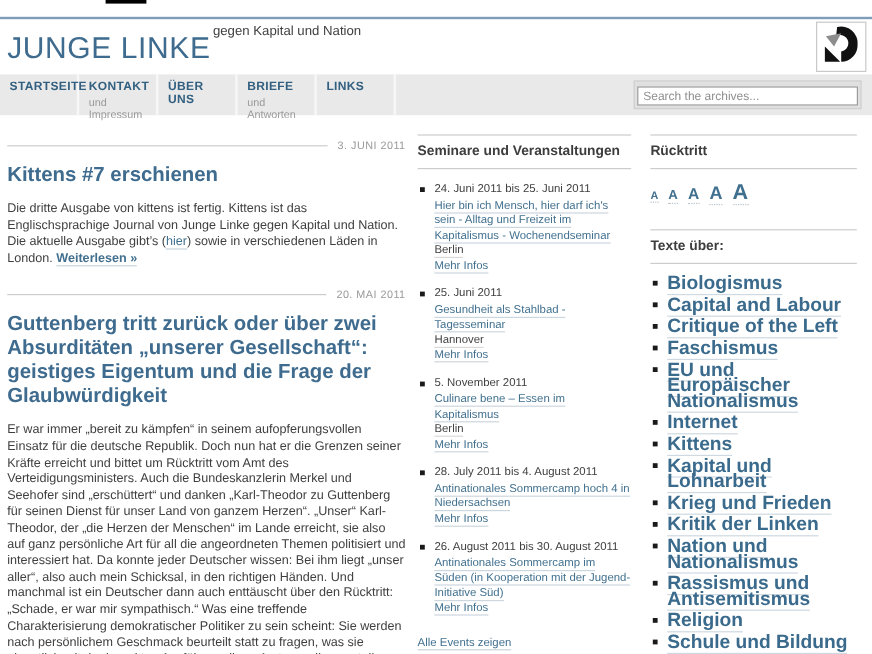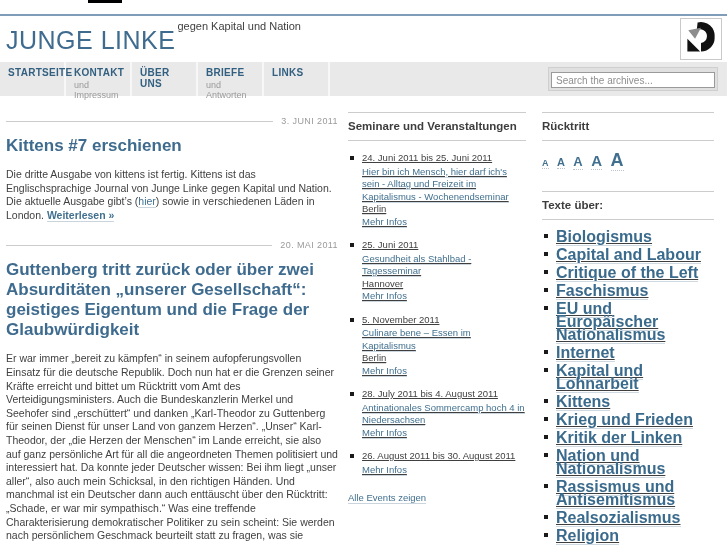--- a/index.html
+++ b/index.html
@@ -18,21 +18,21 @@
 
   .logo-box { position: absolute; right: 5px; top: 18px; width: 42px; height: 42px;
     border: 1px solid #c9c9c9; background: #fff; display: flex; align-items: center; justify-content: center; }
 
   .nav { position: absolute; left: 0; top: 62px; width: 727px; height: 34px; background: #e9e9e9; display: flex; }
   .nav-item { width: 66px; padding: 5px 4px 0 8px; border-right: 2px solid #f7f7f7; }
   .nav-label { font-size: 10px; font-weight: bold; color: #336080; letter-spacing: .3px; }
   .nav-sub { font-size: 9px; color: #9a9a9a; margin-top: 2px; }
   .nav-spacer { flex: 1; }
   .search-wrap { align-self: center; margin-right: 9px; padding: 2px; background: #e0e0e0; border: 1px solid #cfcfcf; }
-  .search-input { width: 164px; height: 16px; border: 1px solid #9a9a9a; font-size: 10px; padding: 0 4px;
+  .search-input { width: 184px; height: 16px; border: 1px solid #9a9a9a; font-size: 10px; padding: 0 4px;
     font-family: "Liberation Sans", sans-serif; color: #444; }
   .search-input::placeholder { color: #8f8f8f; }
 
   .columns { position: absolute; left: 6px; top: 112px; width: 714px; display: flex; align-items: flex-start; }
   .main-col { width: 332px; }
   .events-col { width: 178px; margin-left: 10px; }
   .sidebar-col { width: 172px; margin-left: 16px; }
 
   .date-row { display: flex; align-items: center; margin: 4px 0 10px; }
   .date-row .rule { flex: 1; height: 1px; background: #ccc; margin-right: 8px; }
@@ -40,21 +40,21 @@
   .post-title { font-size: 17px; line-height: 20px; font-weight: bold; color: #3e6b8e; margin: 4px 0 12px; }
   .post-body { font-size: 10.5px; line-height: 13.6px; color: #3f3f3f; margin-bottom: 18px; }
   a.lnk { color: #41708f; text-decoration: none; border-bottom: 1px solid #c9d4dd; }
   a.lnk.strong { font-weight: bold; }
 
   .col-heading { border-top: 1px solid #ccc; border-bottom: 1px solid #ccc; padding: 7px 0 8px;
     font-size: 11.5px; font-weight: bold; color: #3d3d3d; }
   .heading-gap { margin-top: 10px; }
 
   ul.plain { list-style: none; margin: 11px 0 0; padding: 0; }
-  .bullet-item { position: relative; padding-left: 14px; margin-bottom: 11px; text-decoration: underline; }
+  .bullet-item { position: relative; padding-left: 14px; margin-bottom: 11px; }
   .bullet-item::before { content: ""; position: absolute; left: 2px; top: 4px; width: 4px; height: 4px; background: #1a1a1a; }
 
   .events-col .bullet-item { font-size: 9.5px; line-height: 12.5px; color: #3f3f3f; }
   .event-date { margin-bottom: 1px; }
   .event-line a { color: #41708f; text-decoration: none; border-bottom: 1px solid #ccd6de; }
   .event-loc { border-bottom: 0; }
   .event-loc span { border-bottom: 1px solid #d9d9d9; }
   .events-footer { font-size: 9.5px; margin-top: 16px; }
 
   .size-row { padding: 9px 0 10px; }
@@ -156,20 +156,21 @@
           <div class="event-loc"><span>Berlin</span></div>
           <div class="event-line"><a href="#">Mehr Infos</a></div>
         </li>
         <li class="bullet-item">
           <div class="event-date">28. July 2011 bis 4. August 2011</div>
           <div class="event-line"><a href="#">Antinationales Sommercamp hoch 4 in Niedersachsen</a></div>
           <div class="event-line"><a href="#">Mehr Infos</a></div>
         </li>
         <li class="bullet-item">
           <div class="event-date">26. August 2011 bis 30. August 2011</div>
+          <div class="event-line"><a href="#">Antinationales Sommercamp im Süden (in Kooperation mit der Jugend-Initiative Süd)</a></div>
           <div class="event-line"><a href="#">Mehr Infos</a></div>
         </li>
       </ul>
     <div class="events-footer">
       <a href="#" class="lnk">Alle Events zeigen</a>
     </div>
   </section>
 
   <aside class="sidebar-col">
     <div class="col-heading">Rücktritt</div>
@@ -181,26 +182,25 @@
       <a href="#" class="sz5">A</a>
     </div>
     <div class="col-heading heading-gap">Texte über:</div>
     <ul class="plain" id="topics-list">
         <li class="bullet-item"><a href="#">Biologismus</a></li>
         <li class="bullet-item"><a href="#">Capital and Labour</a></li>
         <li class="bullet-item"><a href="#">Critique of the Left</a></li>
         <li class="bullet-item"><a href="#">Faschismus</a></li>
         <li class="bullet-item"><a href="#">EU und Europäischer Nationalismus</a></li>
         <li class="bullet-item"><a href="#">Internet</a></li>
+        <li class="bullet-item"><a href="#">Kittens</a></li>
         <li class="bullet-item"><a href="#">Kapital und Lohnarbeit</a></li>
-        <li class="bullet-item"><a href="#">Kittens</a></li>
         <li class="bullet-item"><a href="#">Krieg und Frieden</a></li>
         <li class="bullet-item"><a href="#">Kritik der Linken</a></li>
         <li class="bullet-item"><a href="#">Nation und Nationalismus</a></li>
         <li class="bullet-item"><a href="#">Rassismus und Antisemitismus</a></li>
-        <li class="bullet-item"><a href="#">Realsozialismus</a></li>
         <li class="bullet-item"><a href="#">Religion</a></li>
         <li class="bullet-item"><a href="#">Schule und Bildung</a></li>
         <li class="bullet-item"><a href="#">Sexismus</a></li>
       </ul>
   </aside>
 
 </div>
 
 </body></html>

